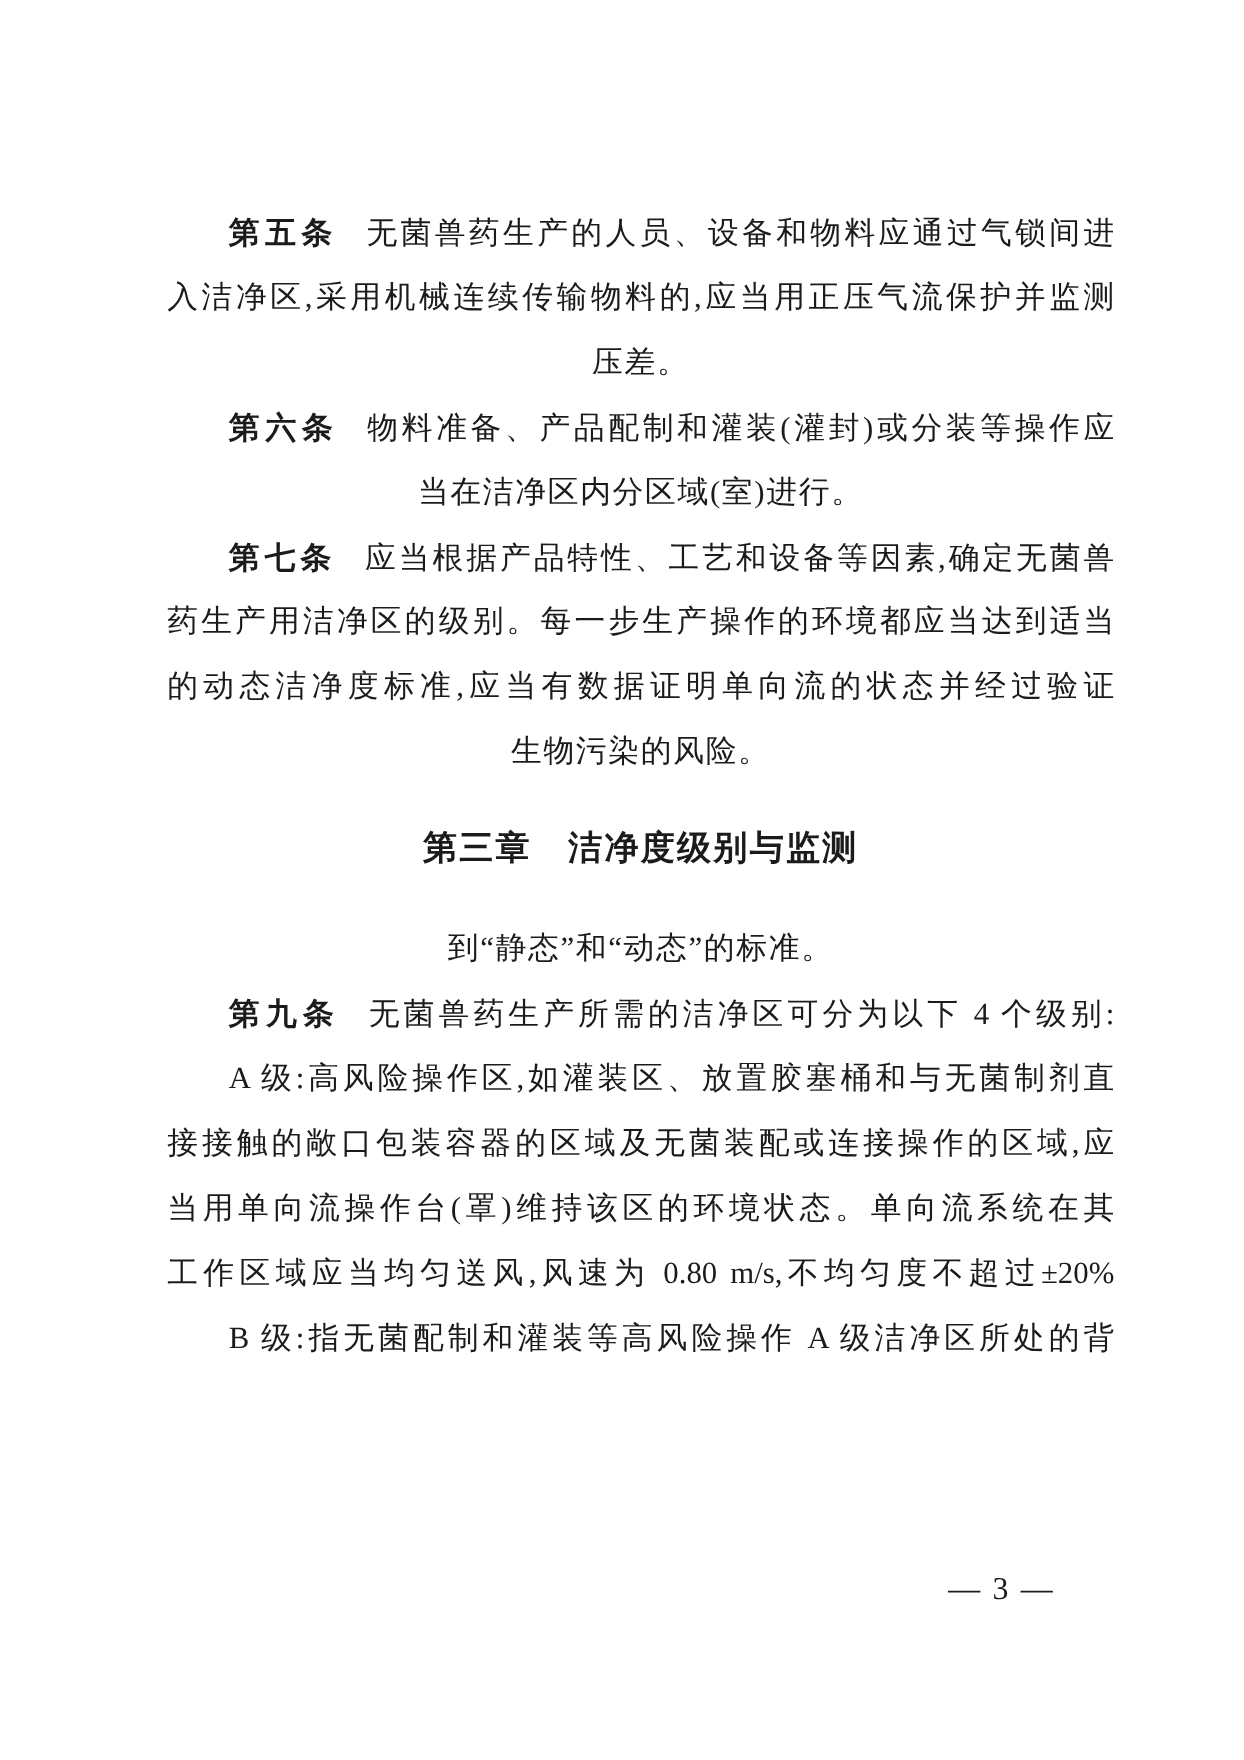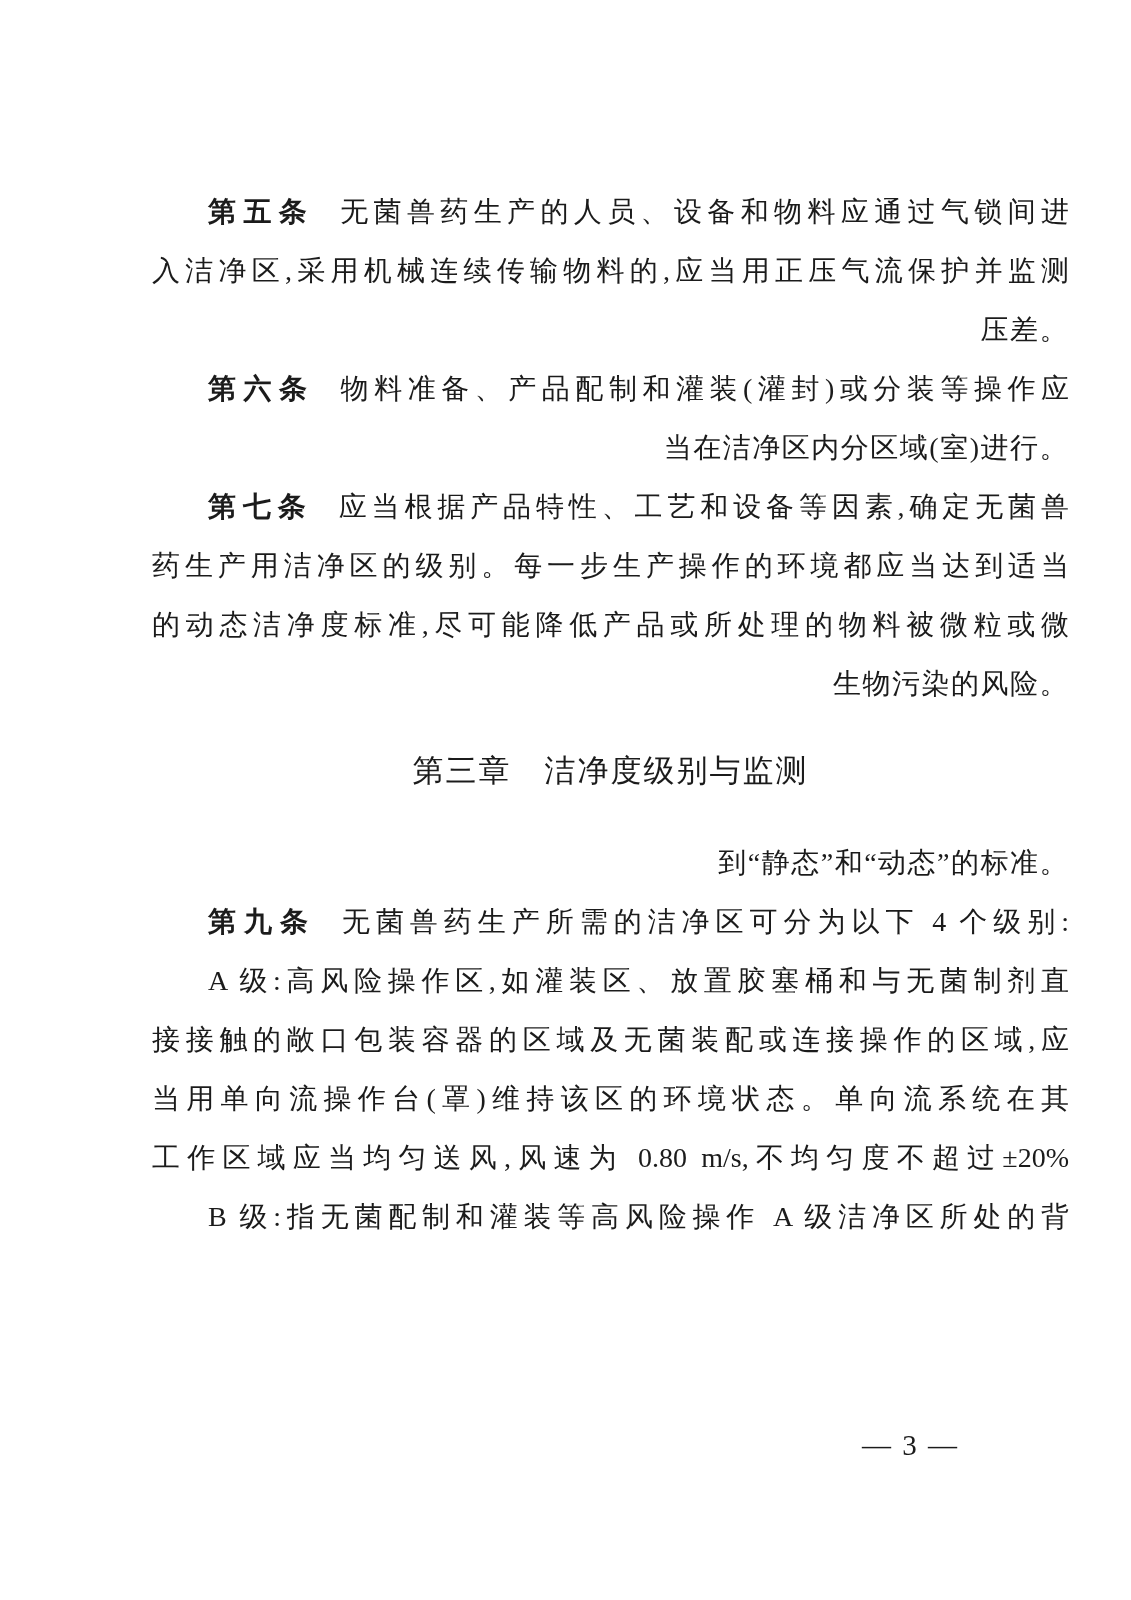--- a/index.html
+++ b/index.html
@@ -5,48 +5,48 @@
   html, body { margin: 0; padding: 0; }
   body {
     width: 1131px; height: 1600px;
     background: #ffffff;
     position: relative;
     overflow: hidden;
     font-family: "Liberation Serif", "DejaVu Serif", serif;
     color: #1b1b1b;
   }
   .doc {
-    padding: 182px 62px 0 152px;
+    padding: 182px 118px 0 152px;
   }
   .ln {
     font-size: 28px;
     line-height: 59px;
     height: 59px;
     overflow: hidden;
   }
   .j {               
     text-align: justify;
     text-align-last: justify;
   }
   .n {               
-    text-align: right;
+    text-align: center;
     letter-spacing: 1.5px;
   }
   .ind {             
     text-indent: 56px;
   }
   .lbl {             
     font-family: "Liberation Sans", "DejaVu Sans", sans-serif;
     font-weight: 700;
     letter-spacing: 2px;
     margin-right: 26px;
   }
   .chapter {
     font-family: "Liberation Sans", "DejaVu Sans", sans-serif;
-    font-weight: 400;
+    font-weight: 700;
     font-size: 31px;
     line-height: 59px;
     height: 59px;
     text-align: center;
     letter-spacing: 2px;
     margin: 28px 0 33px 0;
     overflow: hidden;
   }
   .footer {
     position: absolute;
@@ -64,21 +64,21 @@
 
   <div class="ln j ind"><span class="lbl">第五条</span><span>无菌兽药生产的人员、设备和物料应通过气锁间进</span></div>
   <div class="ln j">入洁净区,采用机械连续传输物料的,应当用正压气流保护并监测</div>
   <div class="ln n">压差。</div>
 
   <div class="ln j ind"><span class="lbl">第六条</span><span>物料准备、产品配制和灌装(灌封)或分装等操作应</span></div>
   <div class="ln n">当在洁净区内分区域(室)进行。</div>
 
   <div class="ln j ind"><span class="lbl">第七条</span><span>应当根据产品特性、工艺和设备等因素,确定无菌兽</span></div>
   <div class="ln j">药生产用洁净区的级别。每一步生产操作的环境都应当达到适当</div>
-  <div class="ln j">的动态洁净度标准,尽可能降低产品或所处理的物料被微粒或微</div>
+  <div class="ln j">的动态洁净度标准,应当有数据证明单向流的状态并经过验证</div>
   <div class="ln n">生物污染的风险。</div>
 
   <div class="chapter">第三章　洁净度级别与监测</div>
 
   <div class="ln n">到“静态”和“动态”的标准。</div>
 
   <div class="ln j ind"><span class="lbl">第九条</span><span>无菌兽药生产所需的洁净区可分为以下 4 个级别:</span></div>
 
   <div class="ln j ind">A 级:高风险操作区,如灌装区、放置胶塞桶和与无菌制剂直</div>
   <div class="ln j">接接触的敞口包装容器的区域及无菌装配或连接操作的区域,应</div>

